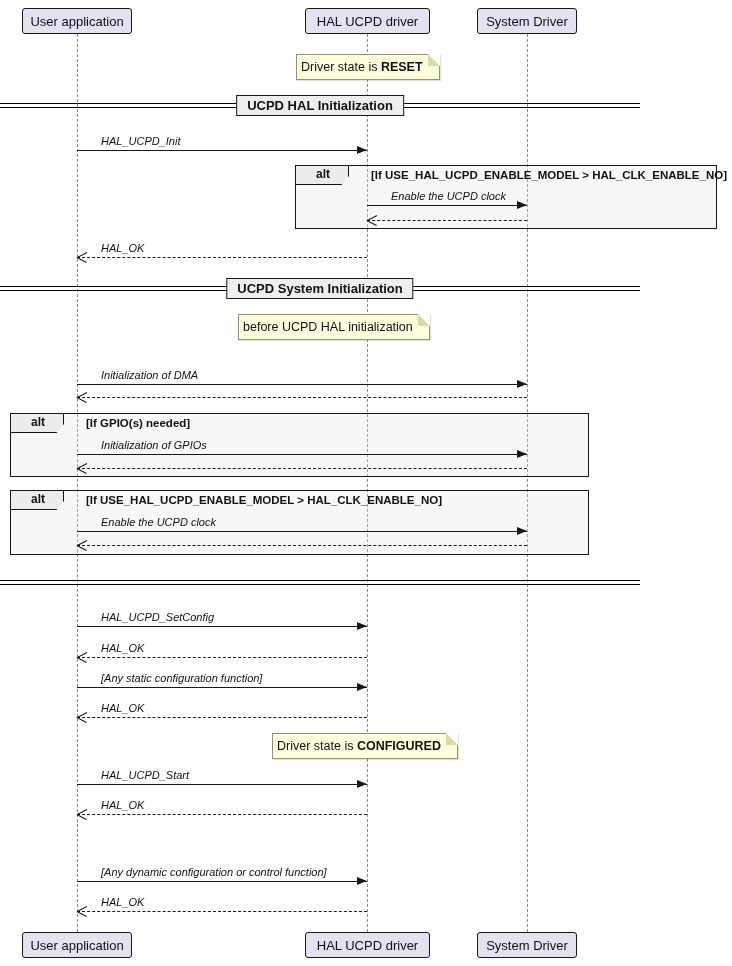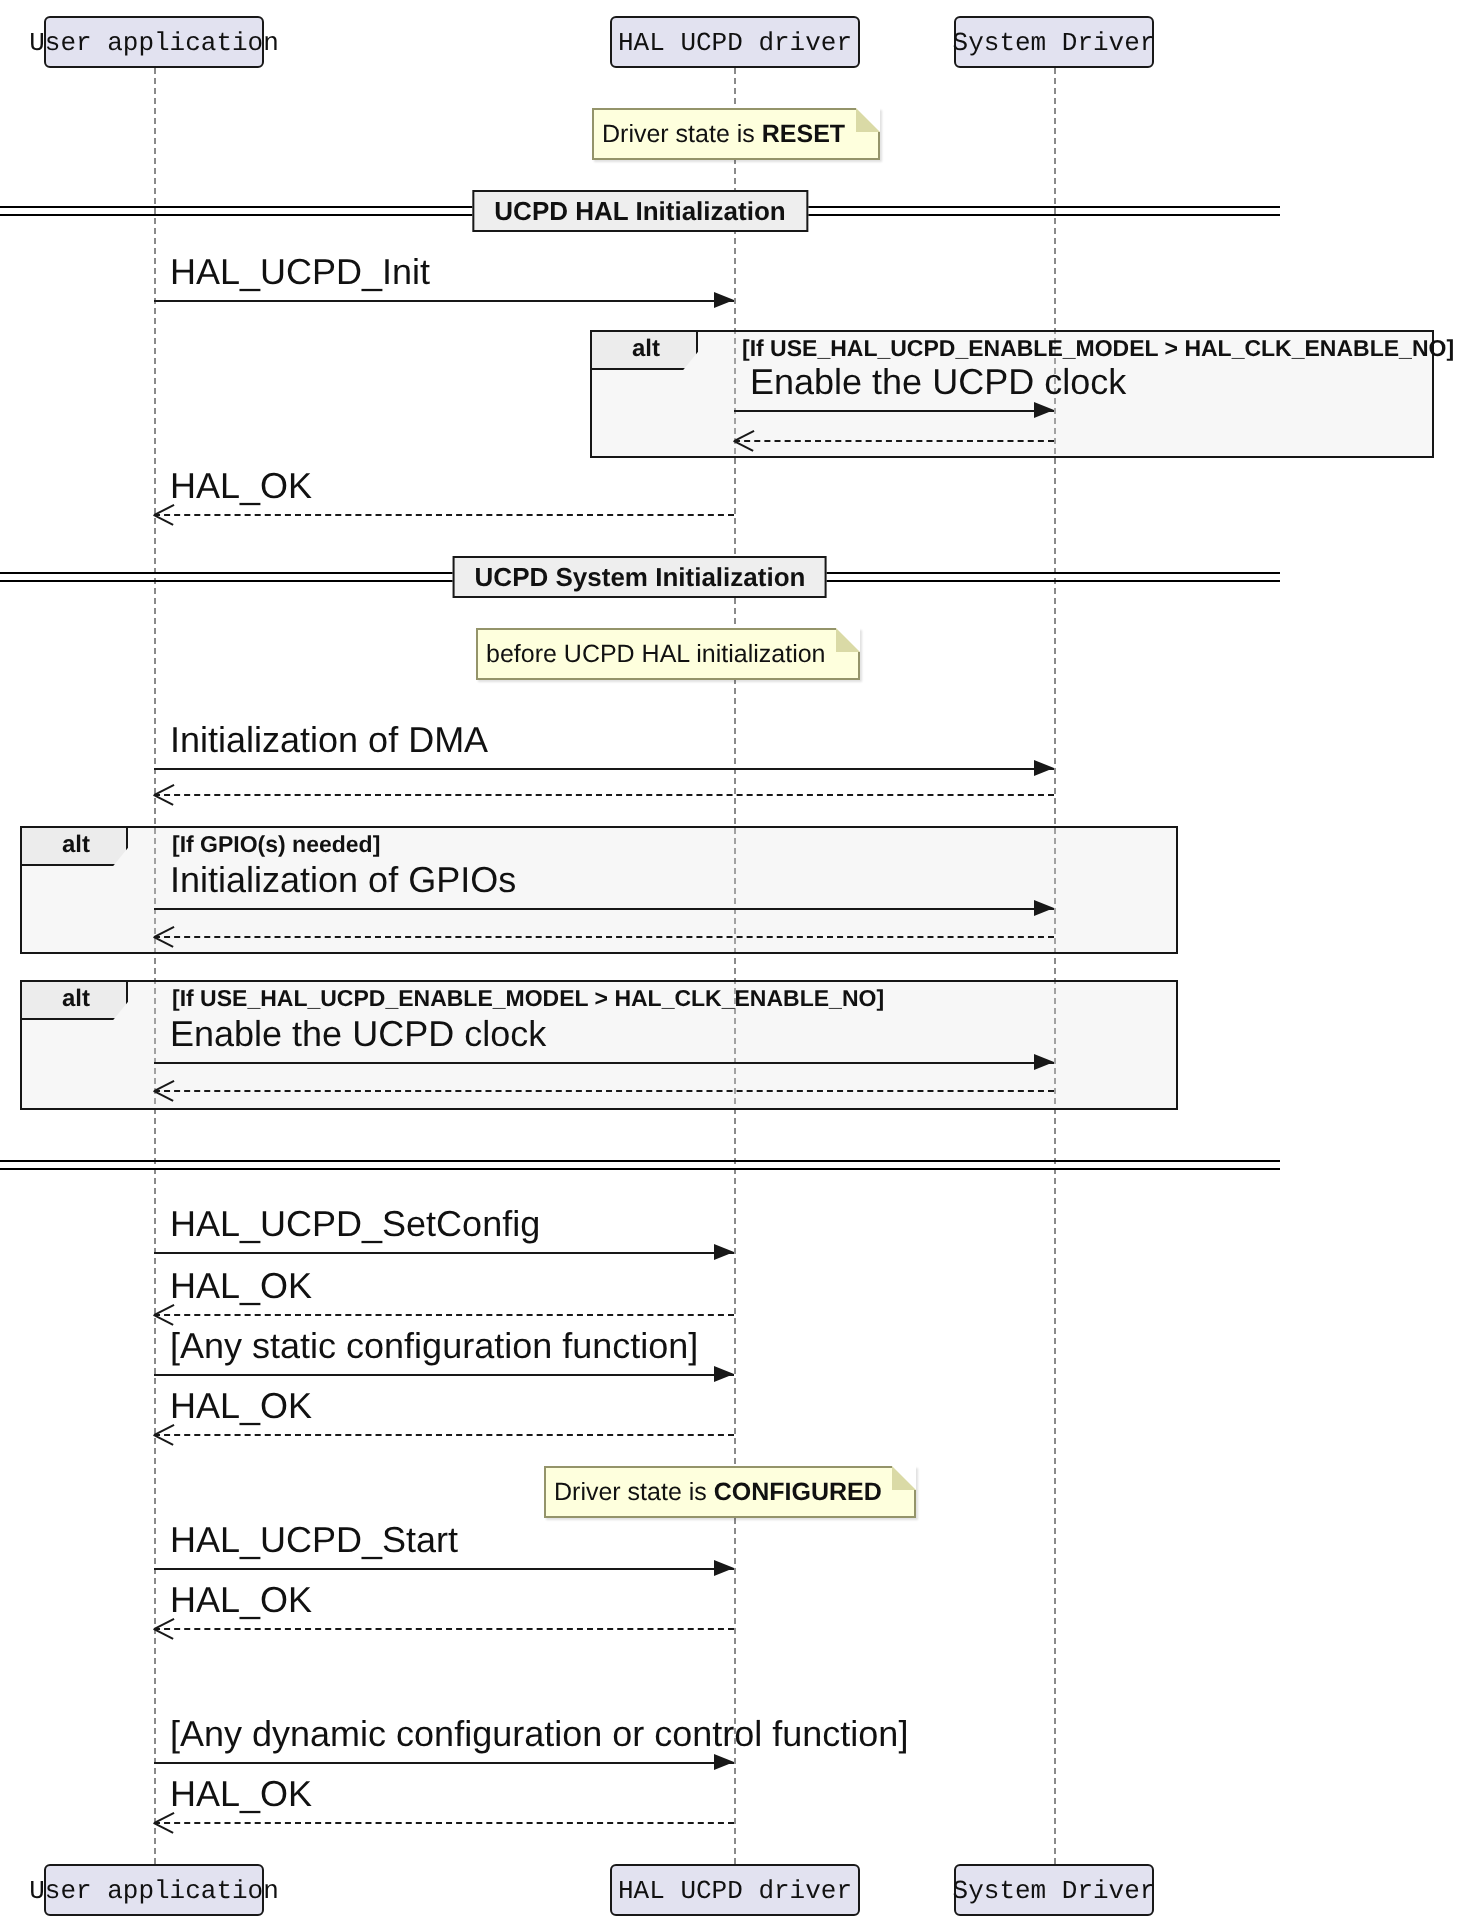--- a/index.html
+++ b/index.html
@@ -8,21 +8,21 @@
     position: relative; width: 732px; height: 966px;
     background: #ffffff; overflow: hidden;
     font-family: "Liberation Sans", sans-serif; color: #111111;
   }
   
   .participant {
     position: absolute; height: 26px;
     background: var(--participant_bg, #E2E2F0);
     border: 1px solid #181818; border-radius: 3px;
     display: flex; align-items: center; justify-content: center;
-    font-size: 13px; white-space: nowrap; padding: 0 6px; z-index: 6; font-family: Liberation Mono, monospace;
+    font-size: 13px; white-space: nowrap; padding: 0 6px; z-index: 6;
   }
   
   .lifeline {
     position: absolute; top: 34px; height: 898px; width: 0;
     border-left: 1px dashed var(--lifeline_color, #8A8A8A); z-index: 0;
   }
   
   .divider { position: absolute; left: 0; width: 640px; height: 22px; z-index: 2; }
   .divider .dlines {
     position: absolute; left: 0; right: 0; top: 8px; height: 5px;
@@ -46,21 +46,21 @@
     border-bottom: 1.5px solid #161616; border-right: 1.5px solid #161616;
   }
   .frag .guard {
     position: absolute; top: 3px; left: 75px;
     font-weight: bold; font-size: 11.5px; white-space: nowrap;
   }
   
   .msg { position: absolute; height: 0; z-index: 3; }
   .msg .line { position: absolute; left: 0; right: 0; top: 0; height: 0; border-top: 1px solid var(--line_color, #181818); }
   .msg.dashed .line { border-top-style: dashed; }
-  .msg .mlabel { position: absolute; left: 8px; bottom: 3px; font-size: 18px; white-space: nowrap; }
+  .msg .mlabel { position: absolute; left: 24px; bottom: 3px; font-size: 11px; white-space: nowrap; font-style: italic; }
   .head-r {
     position: absolute; right: 0; top: -4px; width: 0; height: 0;
     border-left: 10px solid var(--line_color, #181818);
     border-top: 4px solid transparent; border-bottom: 4px solid transparent;
   }
   .vhead-l { position: absolute; left: 0; top: -5px; width: 11px; height: 10px; }
   .vhead-l::before, .vhead-l::after {
     content: ""; position: absolute; left: 0; top: 5px; width: 11px; height: 0;
     border-top: 1px solid var(--line_color, #181818); transform-origin: 0 0;
   }

